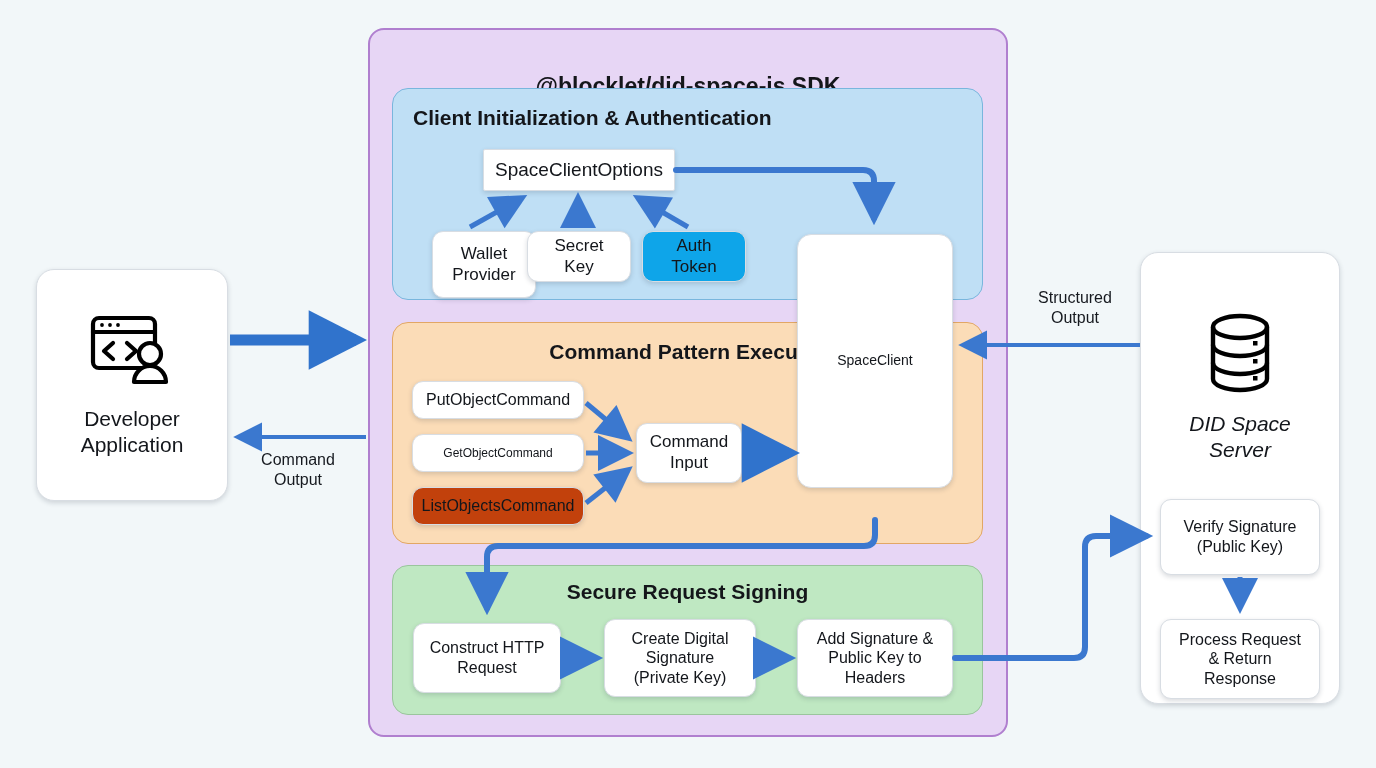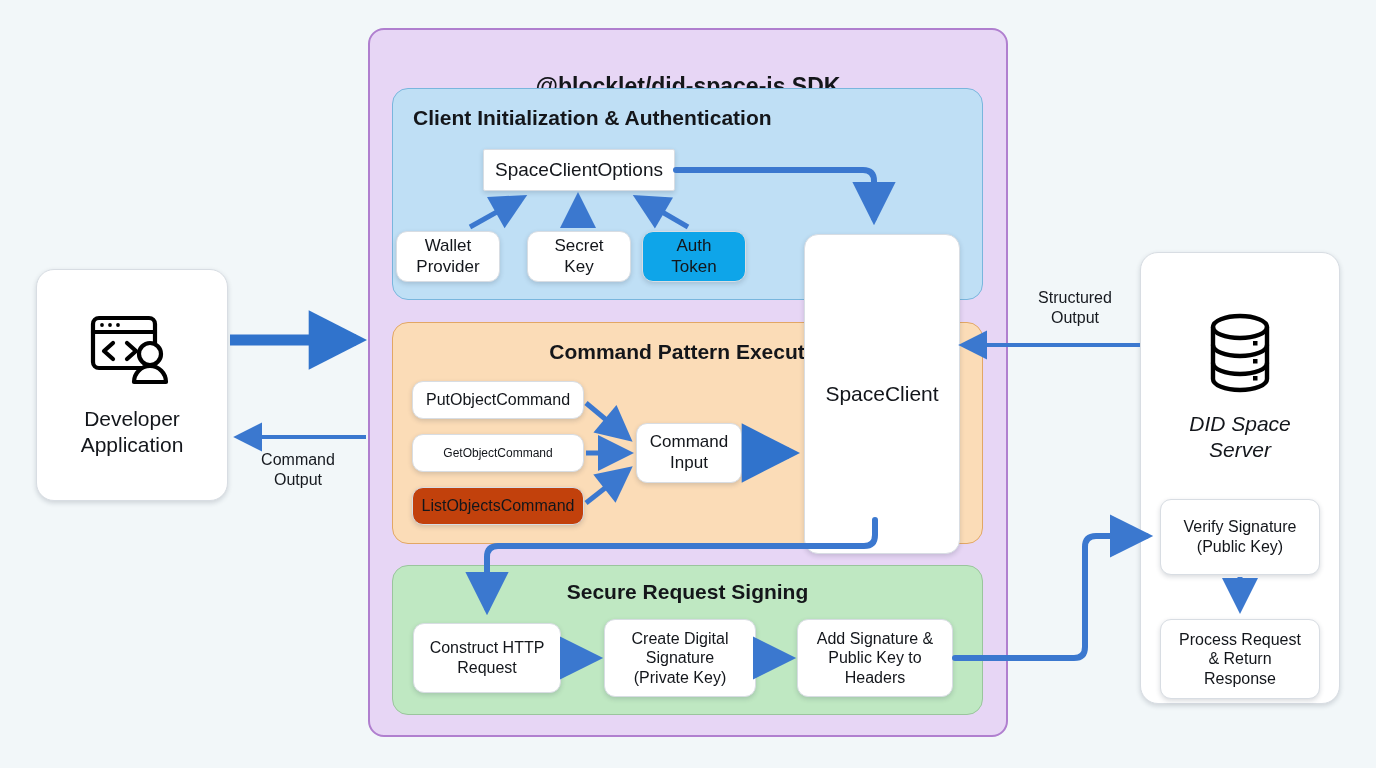--- a/index.html
+++ b/index.html
@@ -119,27 +119,27 @@
     text-align: center;
     line-height: 1.22;
     color: #13161b;
     z-index: 4;
   }
 
   .n-spaceclientoptions {
     left: 483px; top: 149px; width: 192px; height: 42px;
     font-size: 19px; border-radius: 2px;
   }
-  .n-wallet    { left: 396px; top: 231px; width: 104px; height: 51px; font-size: 17px; }
+  .n-wallet    { left: 432px; top: 231px; width: 104px; height: 67px; font-size: 17px; }
   .n-secret    { left: 527px; top: 231px; width: 104px; height: 51px; font-size: 17px; }
   .n-auth      { left: 642px; top: 231px; width: 104px; height: 51px; font-size: 17px; }
 
   .n-spaceclient {
-    left: 797px; top: 234px; width: 156px; height: 320px;
-    font-size: 21px; border-radius: 14px; margin-left: 7px;
+    left: 797px; top: 234px; width: 156px; height: 254px;
+    font-size: 14px; border-radius: 14px;
   }
 
   .n-put   { left: 412px; top: 381px; width: 172px; height: 38px; font-size: 16px; }
   .n-get   { left: 412px; top: 434px; width: 172px; height: 38px; font-size: 12px; }
   .n-list  { left: 412px; top: 487px; width: 172px; height: 38px; font-size: 16px; }
   .n-cmdinput { left: 636px; top: 423px; width: 106px; height: 60px; font-size: 17px; }
 
   .n-construct { left: 413px; top: 623px; width: 148px; height: 70px; font-size: 16px; }
   .n-createsig { left: 604px; top: 619px; width: 152px; height: 78px; font-size: 16px; }
   .n-addsig    { left: 797px; top: 619px; width: 156px; height: 78px; font-size: 16px; }

